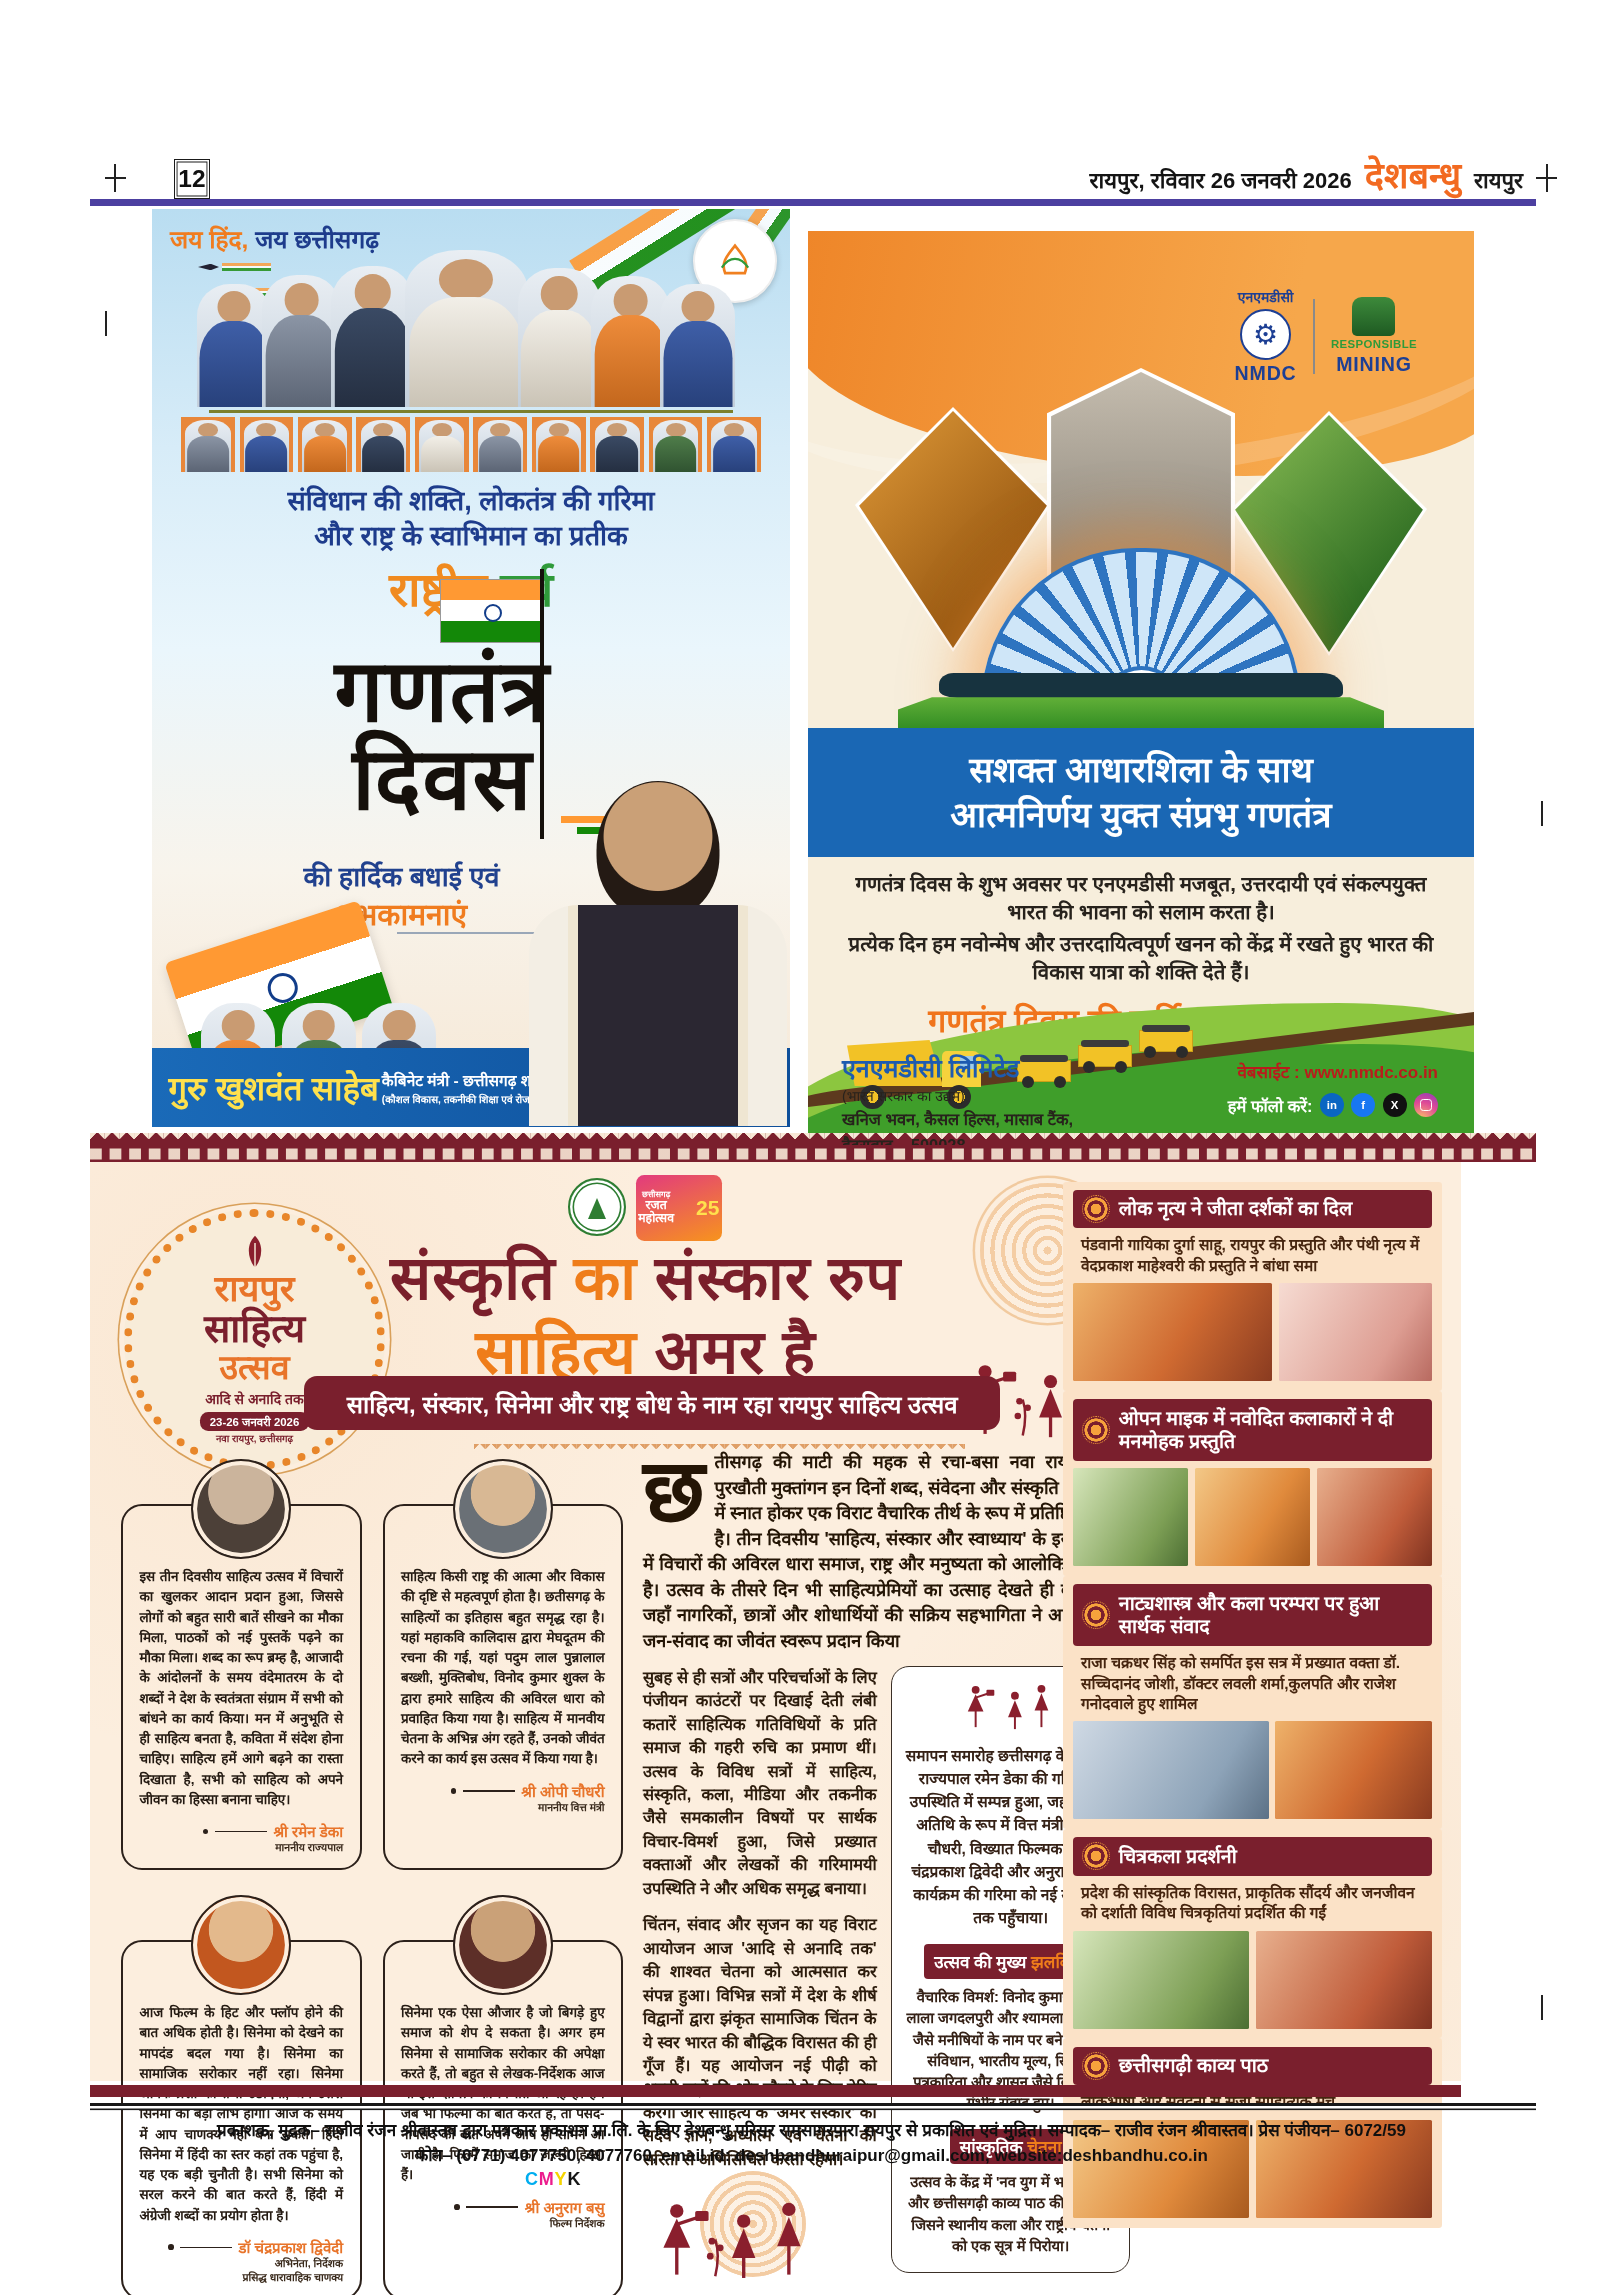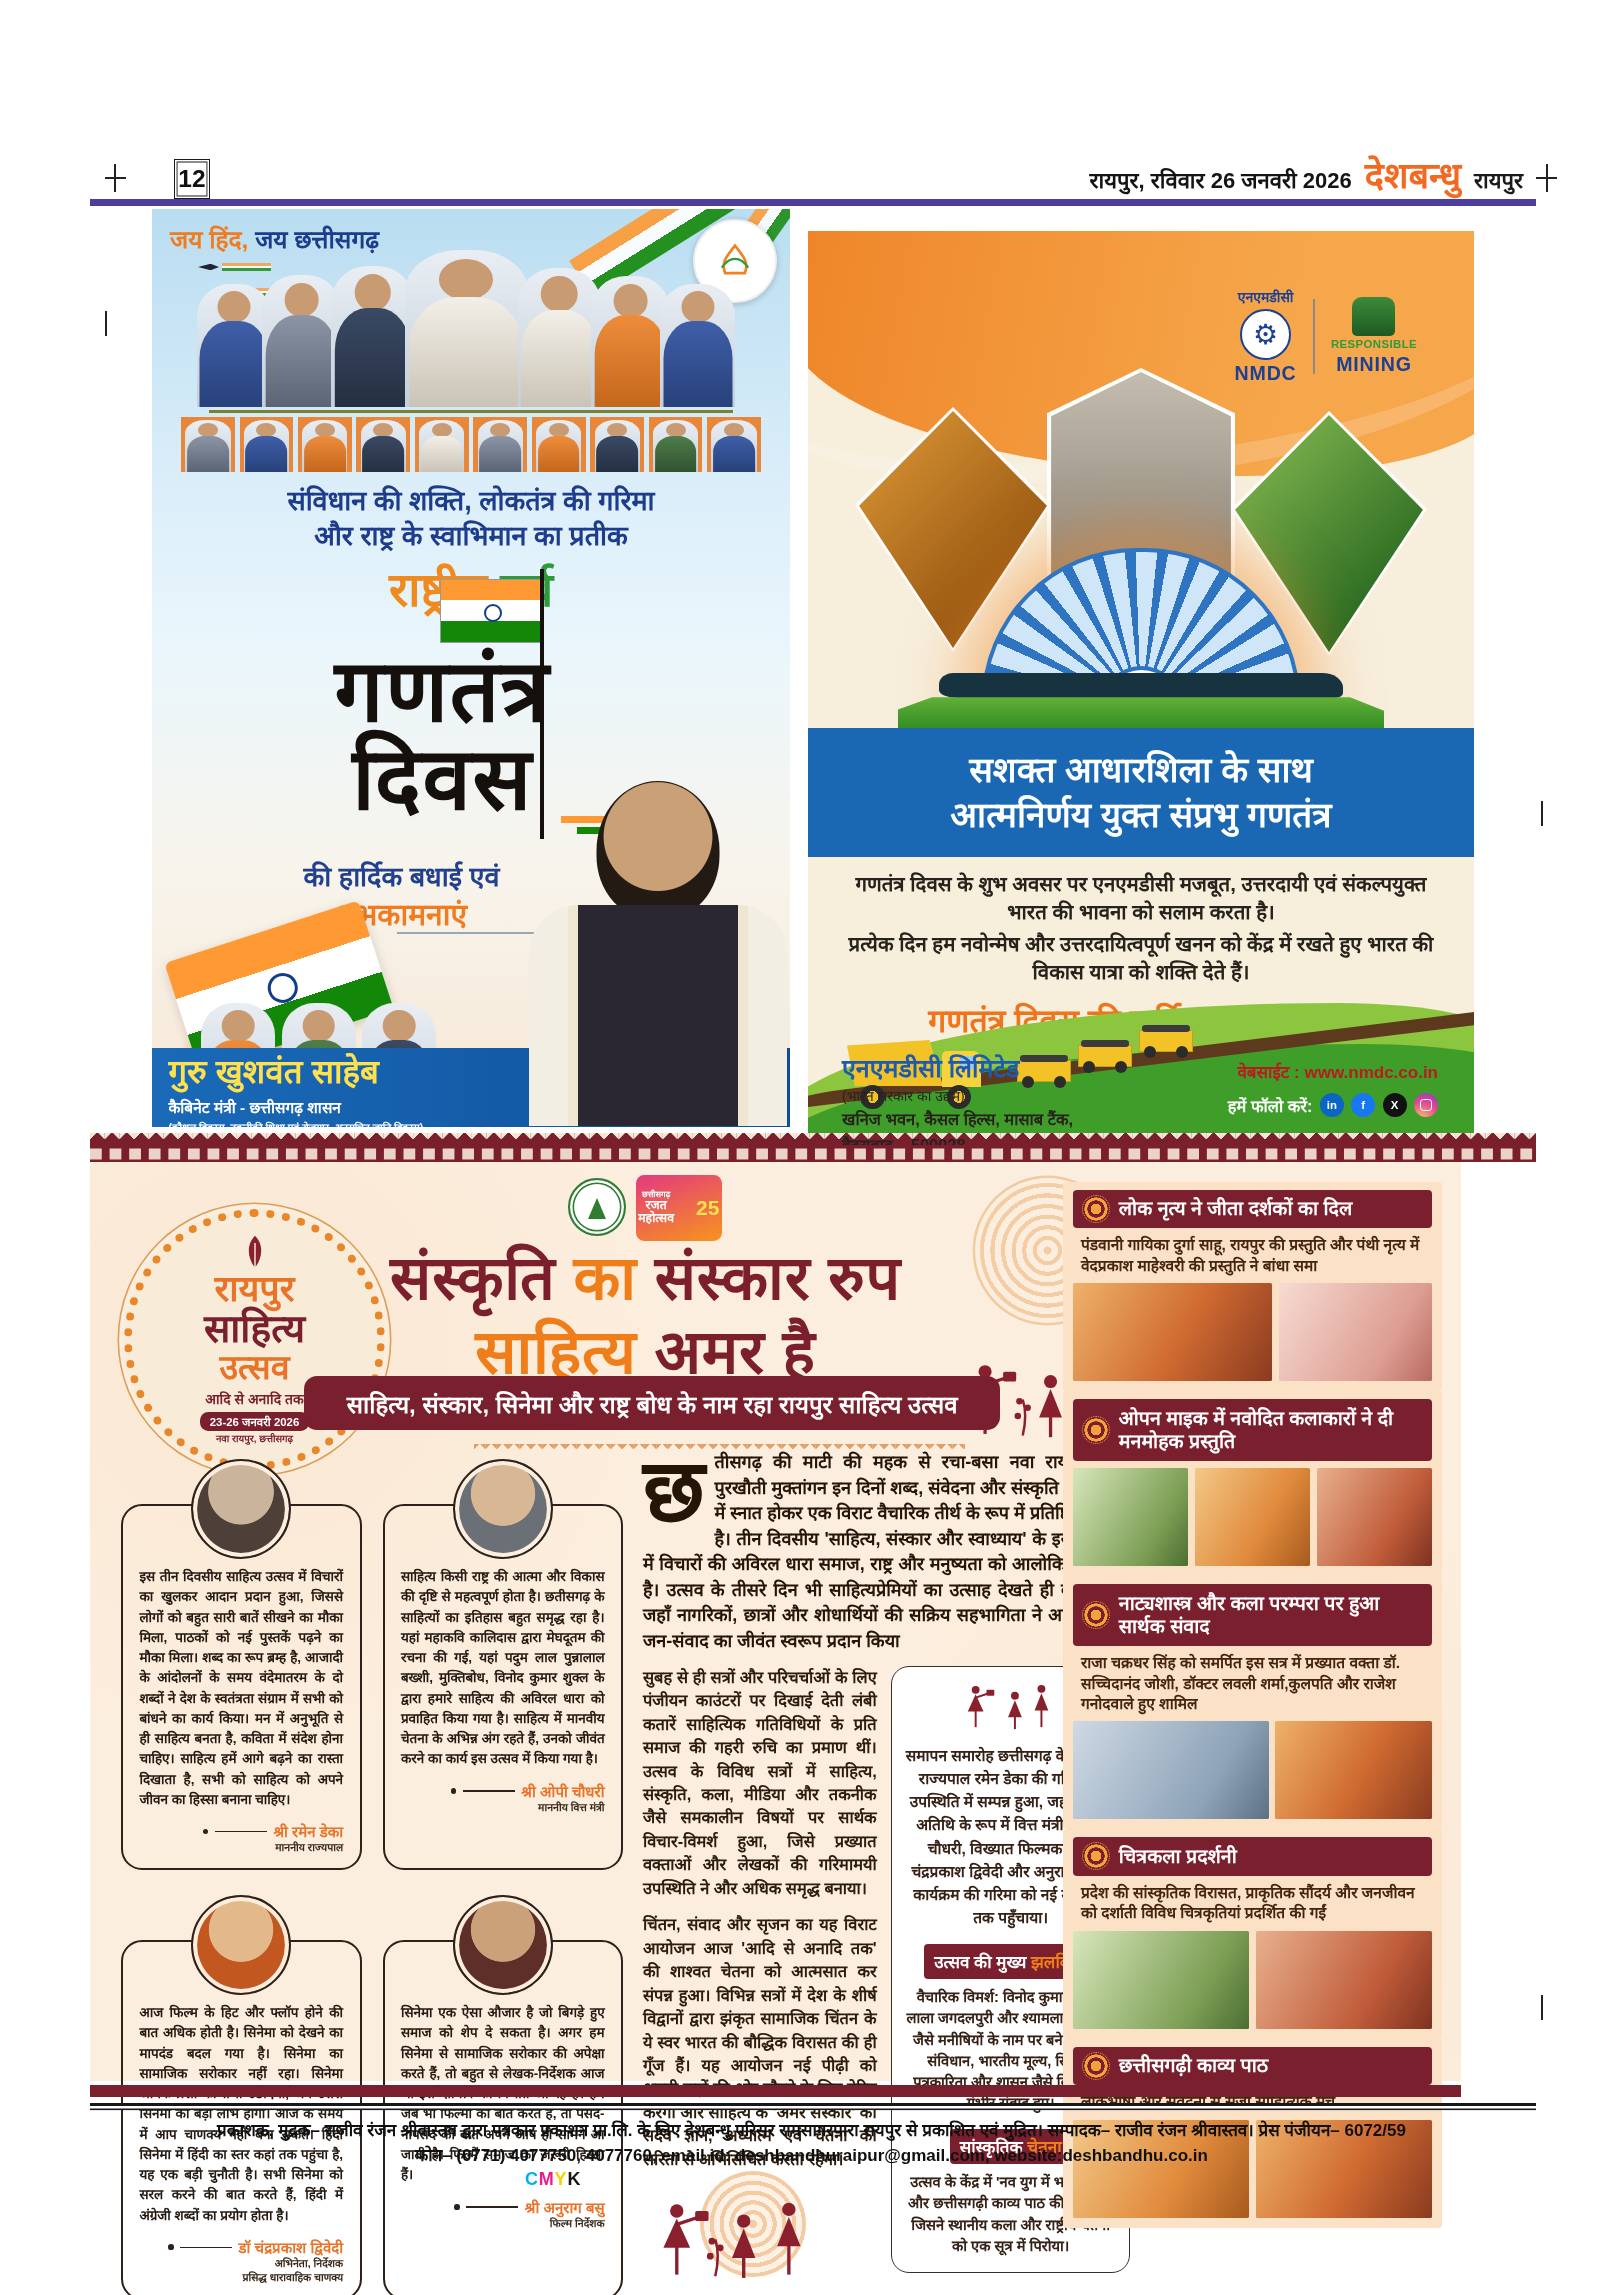--- a/index.html
+++ b/index.html
@@ -72,21 +72,21 @@
   #bigflag::after{content:"";position:absolute;left:50%;top:50%;width:24.5px;height:24.5px;margin:-12.3px 0 0 -12.3px;
     border:3.3px solid #123d8a;border-radius:50%;}
   #girls{left:49px;top:785px;width:270px;height:132px;display:flex;align-items:flex-end;gap:6.5px;}
   #girls .person{width:74px;height:123px;}
   #man{right:3.3px;top:572px;width:258px;height:345px;z-index:3;}
   #man .head{position:absolute;left:50%;top:0;transform:translateX(-50%);width:123px;height:139px;
     background:radial-gradient(circle at 50% 40%,#caa077 0 52%,#241a14 53%);border-radius:50% 50% 46% 46%;}
   #man .body{position:absolute;left:0;right:0;bottom:0;height:221px;border-radius:49px 49px 0 0;
     background:linear-gradient(90deg,#f3eee4 0 15%,#efe6d2 15% 19%,#2b2732 19% 81%,#efe6d2 81% 85%,#f3eee4 85%);}
   #bluebar{left:0;right:0;bottom:0;height:79px;z-index:2;background:linear-gradient(90deg,#1a6ab8,#0e4f9a);
-    display:flex;align-items:flex-start;gap:3px;padding:0 16.4px;flex-direction:column;}
+    display:flex;align-items:center;gap:3px;padding:0 16.4px;}
   #gname{color:#ffe14d;font-size:33px;font-weight:800;white-space:nowrap;}
   #gored{display:flex;flex-direction:column;gap:1.6px;max-width:270px;}
   #grole{color:#fff;font-size:15.5px;font-weight:800;}
   #gport{color:#fff;font-size:10.2px;font-weight:600;}
   
   #adR{left:808px;top:211px;width:666px;height:914px;overflow:hidden;background:#f7eedc;margin-top:20px;}
   #wave{left:-24.5px;top:-49px;right:-24.5px;height:294px;
     background:linear-gradient(100deg,#ee8427,#f6a74b 70%);
     border-radius:0 0 55% 100%/0 0 114px 245px;}
   #wave::before{content:"";position:absolute;left:-5%;top:18%;width:110%;height:75%;

